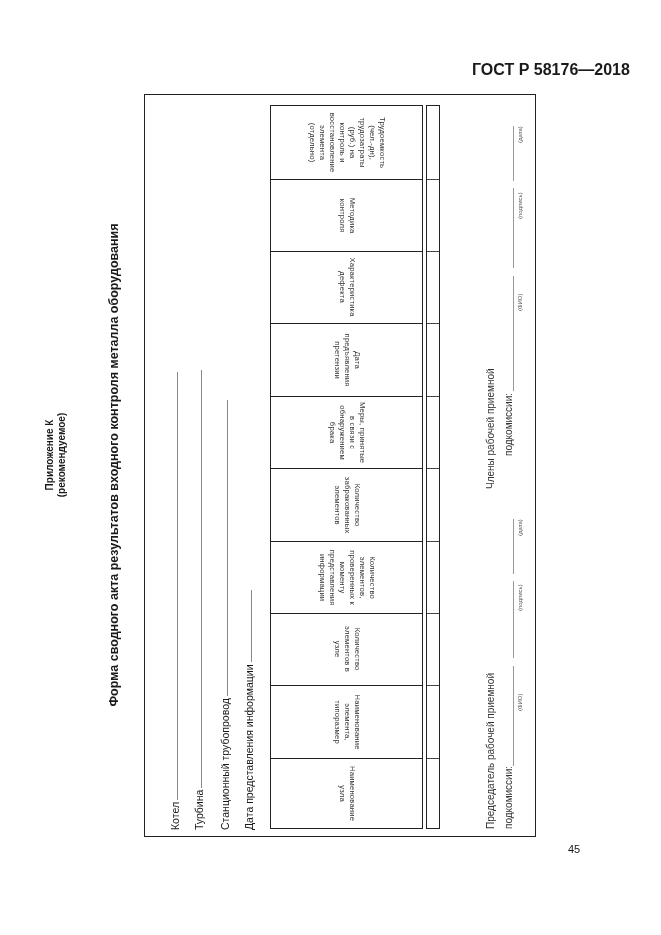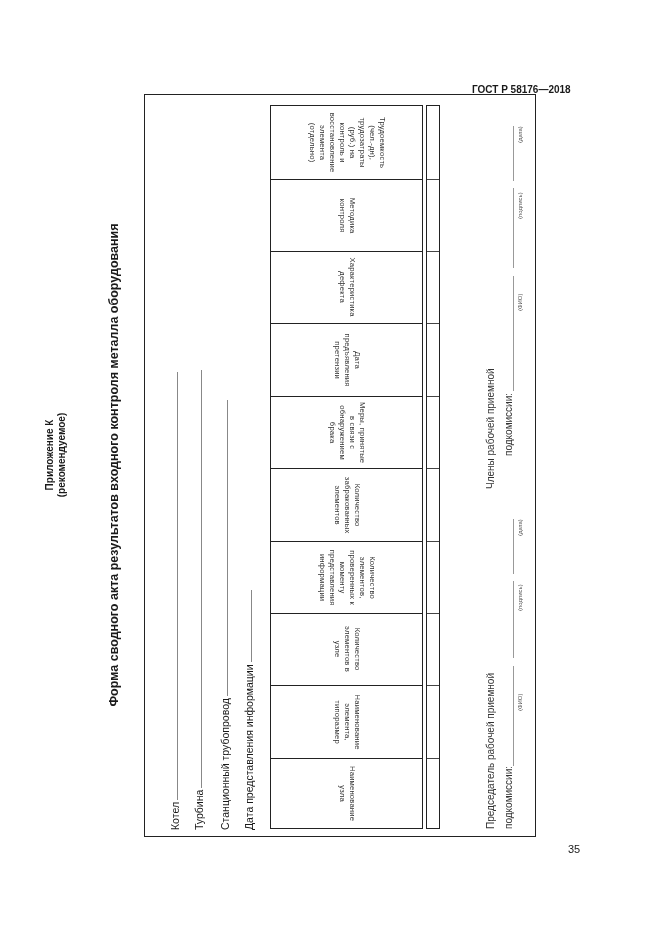--- a/index.html
+++ b/index.html
@@ -1,19 +1,19 @@
 <!DOCTYPE html>
 <html><head>
 <meta charset="utf-8">
 <style>
   html, body { margin: 0; padding: 0; background: #ffffff; }
   body { width: 661px; height: 935px; position: relative; overflow: hidden;
          font-family: "Liberation Sans", sans-serif; color: #1a1a1a; }
   .abs { position: absolute; }
-  .gost { left: 472px; top: 61px; font-size: 10px; font-weight: bold; margin-top: 23px; }
+  .gost { left: 472px; top: 61px; font-size: 16px; font-weight: bold; }
   .page-num { left: 568px; top: 843px; font-size: 11px; }
 
   
   .vtitle { position: absolute; transform-origin: top left; transform: rotate(-90deg);
             text-align: center; white-space: nowrap; }
   .appendix { left: 44px; top: 560px; width: 210px; font-size: 10px; font-weight: bold; line-height: 12px; }
   .formtitle { left: 107px; top: 715px; width: 500px; font-size: 12.5px; font-weight: bold; }
 
   
   .landscape { position: absolute; left: 0; top: 0; width: 743px; height: 392px;
@@ -128,13 +128,13 @@
   <div class="sig" style="left:347px; top:340px;">Члены рабочей приемной</div>
   <div class="sig" style="left:380px; top:358px;">подкомиссии:</div>
   <div class="sig-line" style="left:445px; top:368px; width:115px;"></div>
   <div class="sig-cap" style="left:525px; top:372px;">(ФИО)</div>
   <div class="sig-line" style="left:568px; top:368px; width:80px;"></div>
   <div class="sig-cap" style="left:617px; top:372px;">(подпись)</div>
   <div class="sig-line" style="left:655px; top:368px; width:55px;"></div>
   <div class="sig-cap" style="left:693px; top:372px;">(дата)</div>
 </div>
 
-<div class="abs page-num">35</div>
+<div class="abs page-num">45</div>
 
 </body></html>

